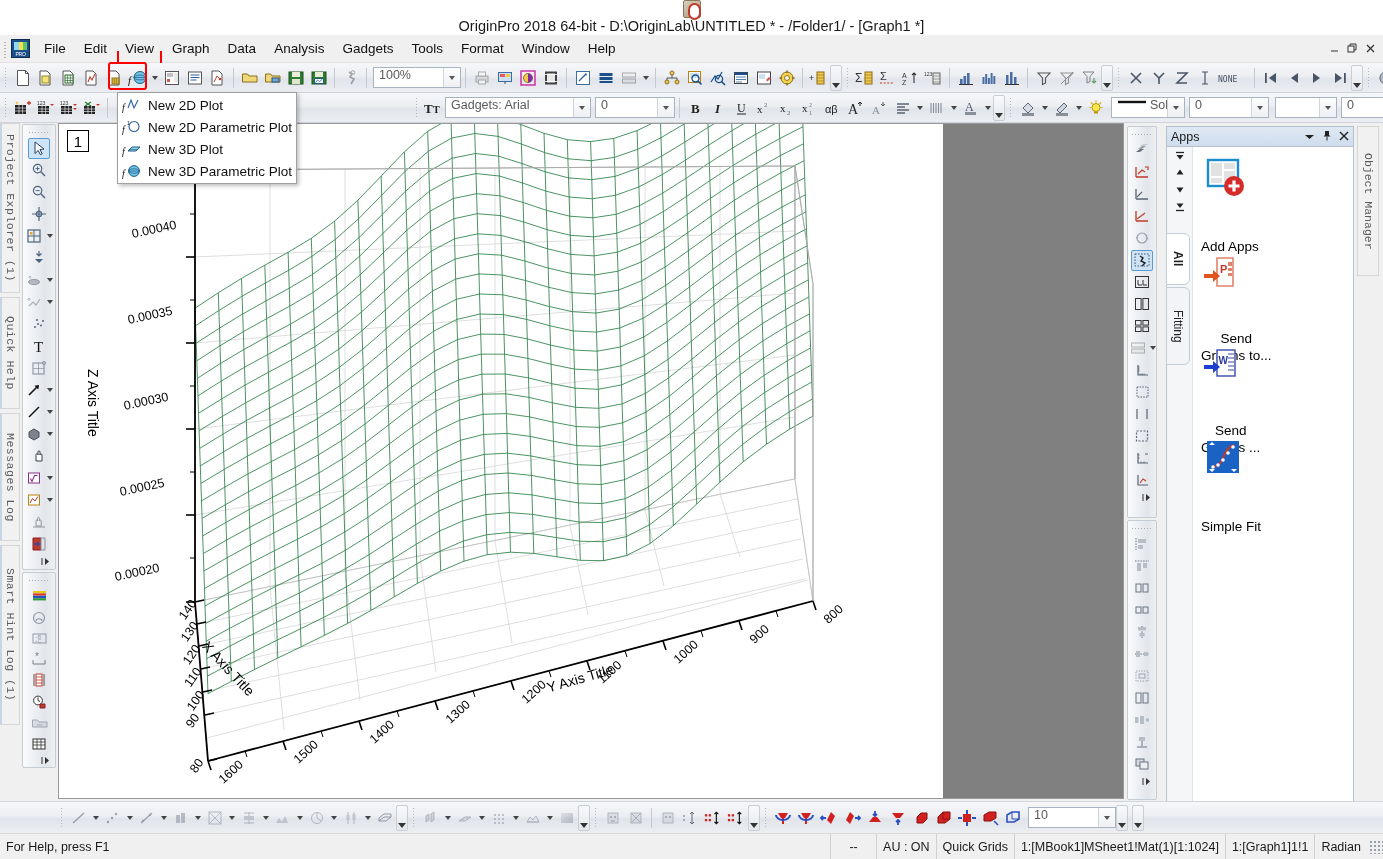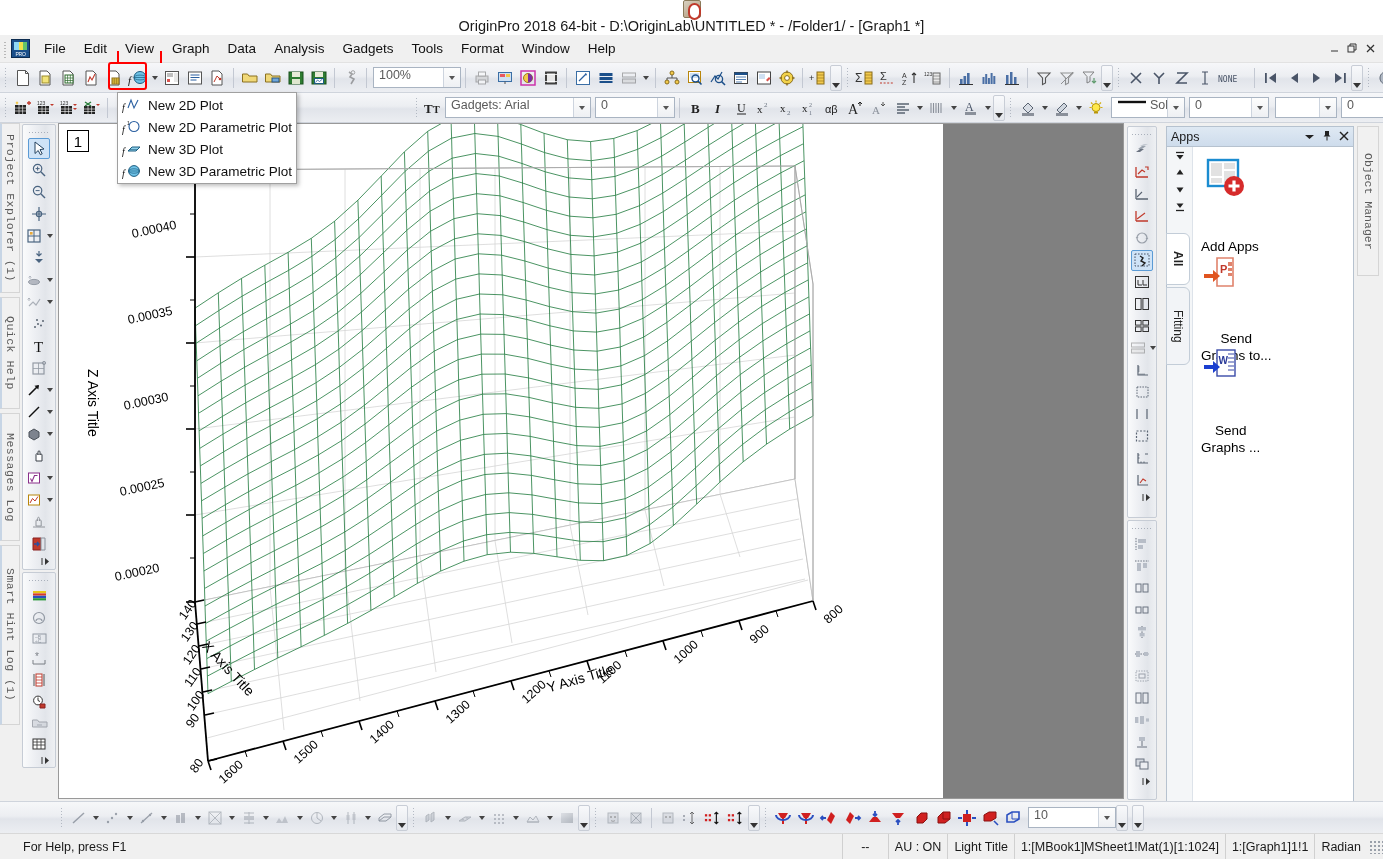--- a/index.html
+++ b/index.html
@@ -257,21 +257,21 @@
     background: linear-gradient(to bottom,#f6f7f9 0%, #eceef2 45%, #e1e4ea 55%, #eceef2 100%);
     display:flex; align-items:center; border-top:1px solid #cfd4dc;
   }
 
   
   .statusbar {
     position:absolute; left:0; top: 833px; width: 1383px; height: 26px;
     background: #f0f0f0; border-top: 1px solid #d8d8d8;
     display:flex; align-items:center; font-size: 12.5px; color:#1a1a1a;
   }
-  .sb-text { padding-left: 23px; }
+  .sb-text { padding-left: 6px; }
   .sb-cell {
     height: 26px; display:flex; align-items:center; padding: 0 6px;
     border-left: 1px solid #d0d0d0; white-space:nowrap;
   }
   .sb-grip {
     width: 14px; height: 14px; margin-left: 2px;
     background-image: radial-gradient(circle,#9aa0aa 42%, transparent 43%);
     background-size: 4px 4px;
   }
 </style>
@@ -1659,20 +1659,35 @@
             <rect x="16" y="3" width="18" height="26" fill="#fff" stroke="#3a4ba8" stroke-width="1.4"></rect>
             <text x="17.5" y="17" font-size="10" font-weight="bold" fill="#2a3a98" font-family="sans-serif">W</text>
             <path d="M27 7h6M27 11h6M27 15h6M27 19h6M27 23h6" stroke="#3a4ba8" stroke-width="1.1"></path>
             <path d="M3 18h9v-4l7 6-7 6v-4H3z" fill="#1b3fd0"></path>
           </svg>
         </span>
         <span class="app-label" style="white-space:pre-line">Send
 Graphs ...</span>
       </div>
 
+      <div class="app-item" style="top:292px">
+        <span>
+          <svg width="44" height="42" viewBox="0 0 44 42">
+            <rect x="6" y="2" width="32" height="32" fill="#1a62c4"></rect>
+            <path d="M11 28c6 0 9-3 11-9s5-11 11-13" fill="none" stroke="#c0392b" stroke-width="2"></path>
+            <circle cx="12" cy="28" r="1.8" fill="#fff"></circle>
+              <circle cx="17" cy="26" r="1.8" fill="#fff"></circle>
+            <circle cx="22" cy="21" r="1.8" fill="#fff"></circle>
+              <circle cx="27" cy="14" r="1.8" fill="#fff"></circle>
+            <circle cx="32" cy="8" r="1.8" fill="#fff"></circle>
+            <path d="M8 6l3-3 3 3M8 30l3 3 3-3M30 30l3 3 3-3" fill="#fff"></path>
+          </svg>
+        </span>
+        <span class="app-label">Simple Fit</span>
+      </div>
     </div>
   </div>
 
   <div class="objmgr-tab">
     <span>Object Manager</span>
   </div>
   <div class="right-scrollbar"></div>
 
   <div id="toolbar-bottom">
     <div class="tgrip" style="margin-left:58px"></div>
@@ -1930,20 +1945,20 @@
     </div>
     <div class="expander"></div>
     <div class="expander" style="margin-left:4px"></div>
   </div>
 
   <div class="statusbar">
     <span class="sb-text">For Help, press F1</span>
     <span style="flex:1"></span>
     <span class="sb-cell" style="min-width:46px;justify-content:center">--</span>
     <span class="sb-cell">AU : ON</span>
-    <span class="sb-cell">Light Title</span>
+    <span class="sb-cell">Quick Grids</span>
     <span class="sb-cell">1:[MBook1]MSheet1!Mat(1)[1:1024]</span>
     <span class="sb-cell">1:[Graph1]1!1</span>
     <span class="sb-cell">Radian</span>
     <span class="sb-grip"></span>
   </div>
 
 </div>
 
 </body></html>

